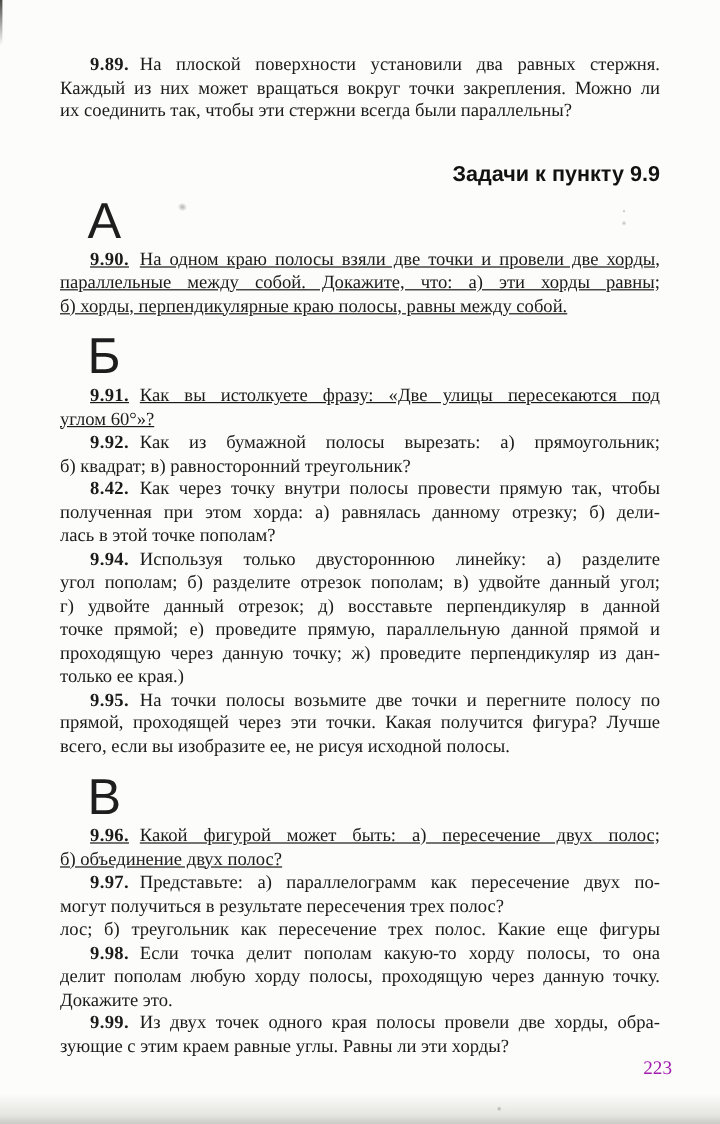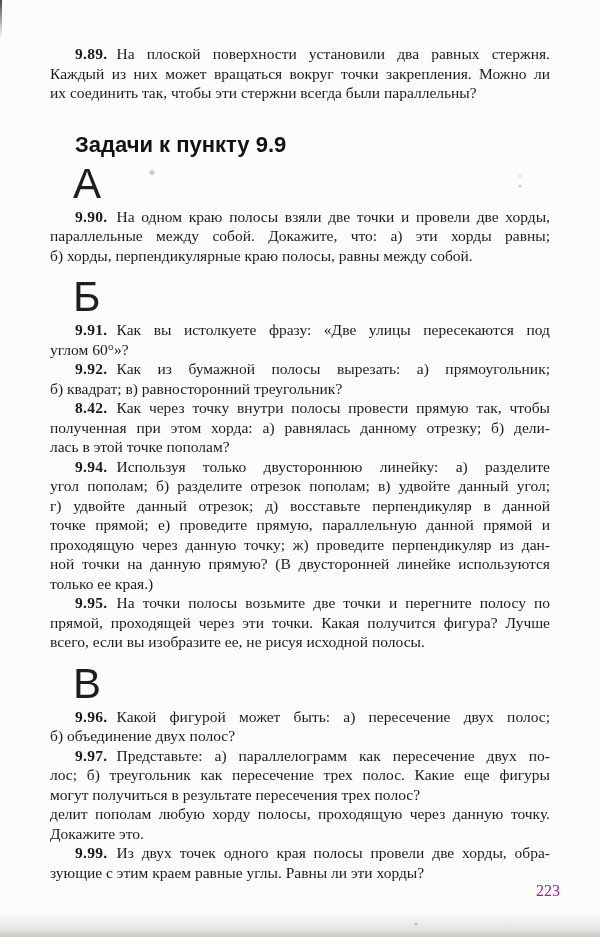--- a/index.html
+++ b/index.html
@@ -28,35 +28,36 @@
   .first { padding-left:25px; }
   .num {
     font-weight:bold;
     margin-right:9px;
     letter-spacing:0.3px;
   }
   .heading {
     margin:32px 0 0 25px;
     font-family:"Liberation Sans", sans-serif;
     font-weight:bold;
-    font-size:22px;
+    font-size:18px;
     line-height:20px;
     color:#121212;
+    text-align:right;
   }
   .big-letter {
     margin:10px 0 4px 23px;
     font-family:"Liberation Sans", sans-serif;
     font-weight:400;
     font-size:42px;
     line-height:38px;
     color:#1e1e1e;
   }
   .big-letter.mid { margin-top:13px; }
   .prob { margin:0; }
-  .prob.gap { margin-top:4px; }
+  .prob.gap { margin-top:4px;text-decoration:underline; }
   .page-number {
     position:absolute;
     top:882px; right:52px;
     font-size:16px;
     line-height:18px;
     color:#a21caf;
   }
   
   .edge-top-left {
     position:absolute; left:0; top:0;
@@ -131,44 +132,44 @@
       <div class="ln j">полученная при этом хорда: а) равнялась данному отрезку; б) дели-</div>
       <div class="ln">лась в этой точке пополам?</div>
     </div>
 
     <div class="prob">
       <div class="ln j first"><span class="num">9.94.</span><span>Используя только двустороннюю линейку: а) разделите</span></div>
       <div class="ln j">угол пополам; б) разделите отрезок пополам; в) удвойте данный угол;</div>
       <div class="ln j">г) удвойте данный отрезок; д) восставьте перпендикуляр в данной</div>
       <div class="ln j">точке прямой; е) проведите прямую, параллельную данной прямой и</div>
       <div class="ln j">проходящую через данную точку; ж) проведите перпендикуляр из дан-</div>
-      <div class="ln j">ной точки на данную прямую? (В двусторонней линейке используются</div>
       <div class="ln">только ее края.)</div>
     </div>
 
     <div class="prob">
       <div class="ln j first"><span class="num">9.95.</span><span>На точки полосы возьмите две точки и перегните полосу по</span></div>
       <div class="ln j">прямой, проходящей через эти точки. Какая получится фигура? Лучше</div>
       <div class="ln">всего, если вы изобразите ее, не рисуя исходной полосы.</div>
     </div>
 
     <div class="big-letter mid">В</div>
 
     <div class="prob gap">
       <div class="ln j first"><span class="num">9.96.</span><span>Какой фигурой может быть: а) пересечение двух полос;</span></div>
       <div class="ln">б) объединение двух полос?</div>
     </div>
 
     <div class="prob">
       <div class="ln j first"><span class="num">9.97.</span><span>Представьте: а) параллелограмм как пересечение двух по-</span></div>
+      <div class="ln">могут получиться в результате пересечения трех полос?</div>
       <div class="ln j">лос; б) треугольник как пересечение трех полос. Какие еще фигуры</div>
-      <div class="ln">могут получиться в результате пересечения трех полос?</div>
     </div>
 
     <div class="prob">
+      <div class="ln j first"><span class="num">9.98.</span><span>Если точка делит пополам какую-то хорду полосы, то она</span></div>
       <div class="ln j">делит пополам любую хорду полосы, проходящую через данную точку.</div>
       <div class="ln">Докажите это.</div>
     </div>
 
     <div class="prob">
       <div class="ln j first"><span class="num">9.99.</span><span>Из двух точек одного края полосы провели две хорды, обра-</span></div>
       <div class="ln">зующие с этим краем равные углы. Равны ли эти хорды?</div>
     </div>
 
   </div>

